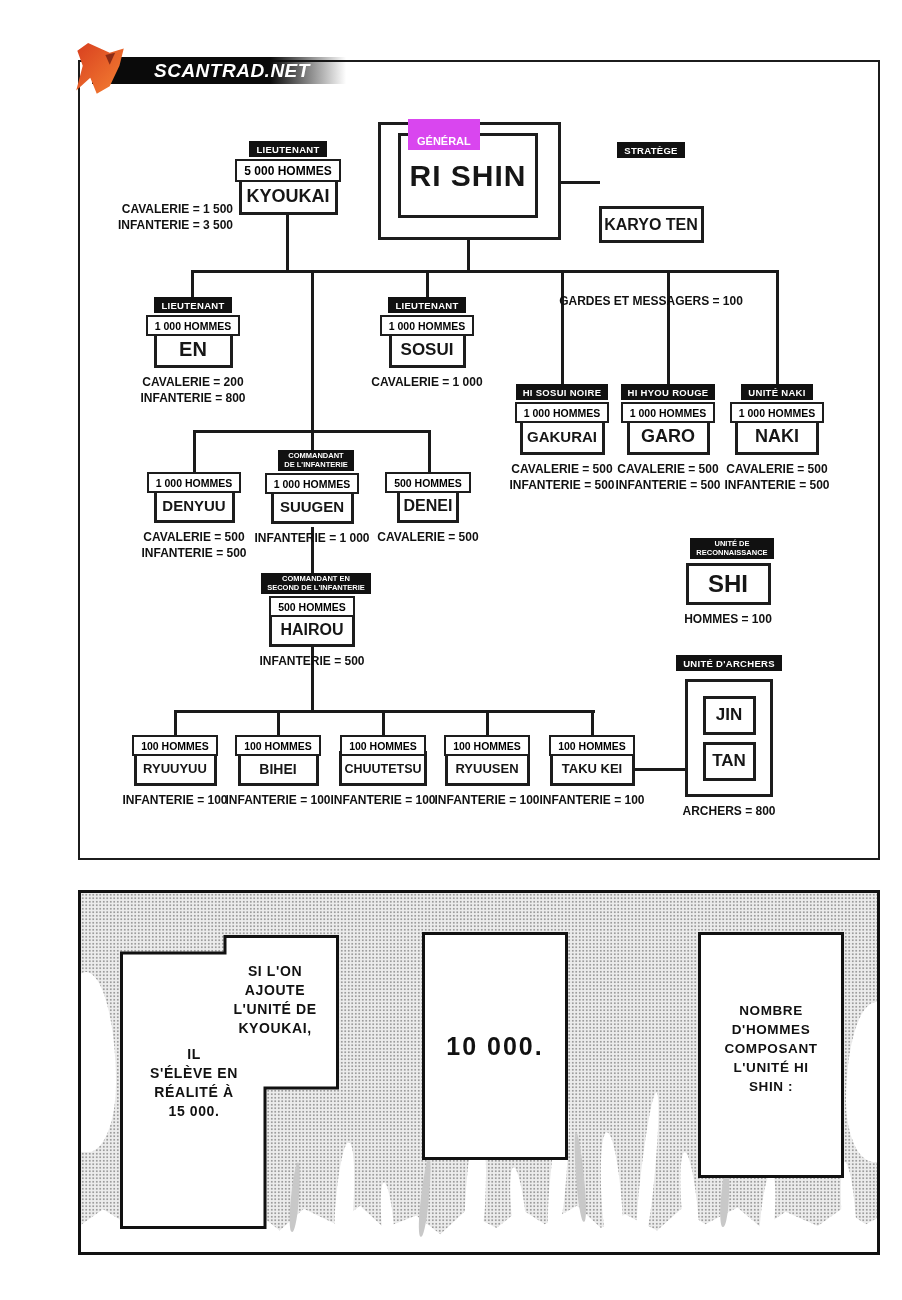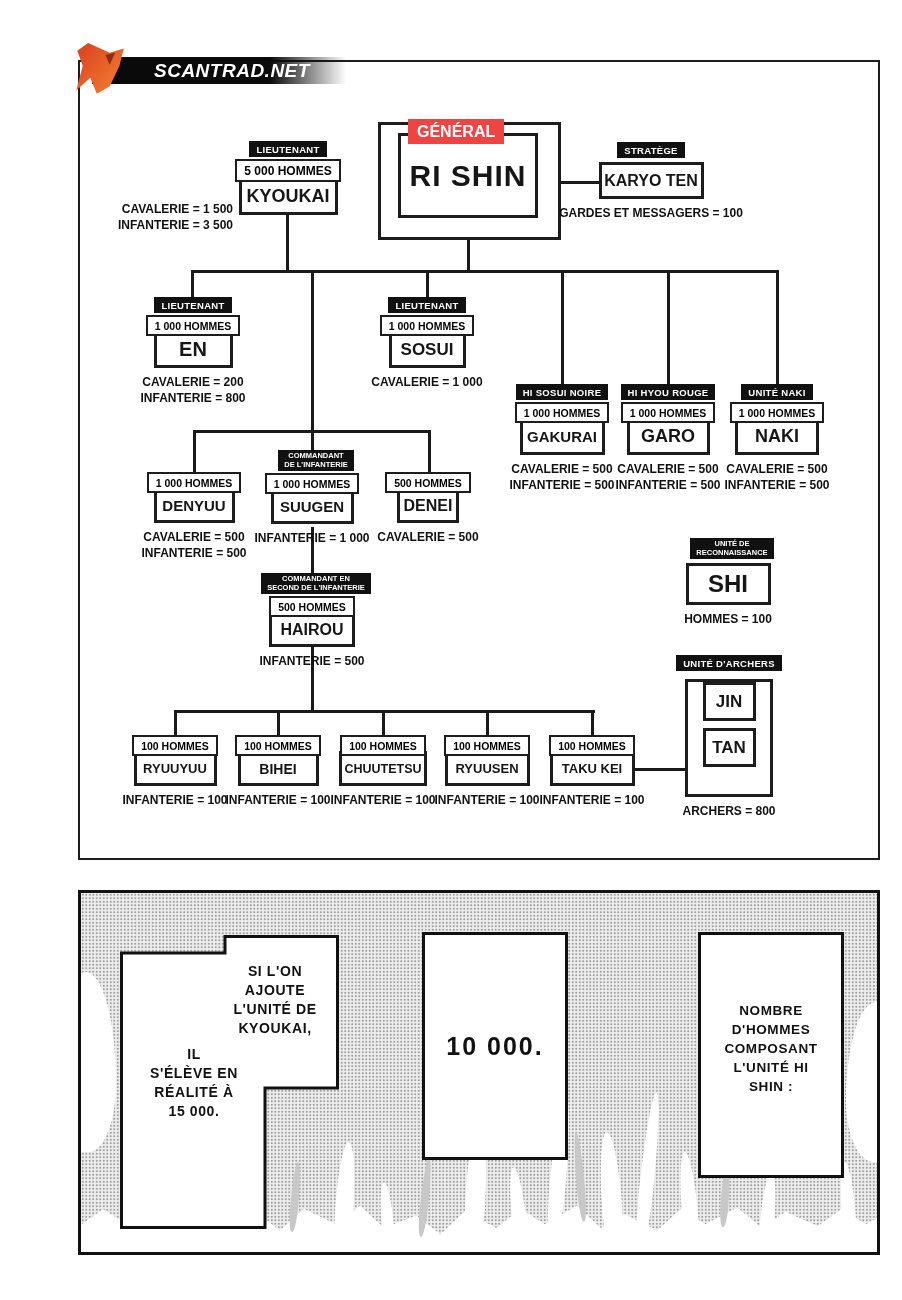--- a/index.html
+++ b/index.html
@@ -29,50 +29,50 @@
   .tag2 { background:#111; color:#fff; font-weight:bold; font-size:7.5px; line-height:8.5px; padding:2px 6px; text-align:center; z-index:4;margin-left:8px; }
   .tag2 span { display:block; white-space:nowrap; }
   .hommes { background:#fff; border:2px solid #1d1d1d; font-weight:bold; font-size:10.5px; line-height:12px; padding:3px 7px 2px; margin-top:2px; white-space:nowrap; z-index:3; }
   .hommes.big { font-size:12px; line-height:14px; }
   .namebox { background:#fff; border:3px solid #1d1d1d; font-weight:bold; color:#161616; display:flex; align-items:center; justify-content:center; margin-top:-5px; z-index:2; white-space:nowrap; }
   .namebox.mt4 { margin-top:4px; }
   .stats { margin-top:7px; font-weight:bold; font-size:12px; line-height:15.5px; color:#111; text-align:center; white-space:nowrap; }
 
   
   .n-kyoukai  { left:213px; top:141px; }  .nb-kyoukai  { width:99px; height:38px; font-size:18px; }
-  .n-karyoten { left:576px; top:142px; }  .nb-karyoten { width:105px; height:37px; font-size:16px; }
+  .n-karyoten { left:576px; top:142px;gap:44px; }  .nb-karyoten { width:105px; height:37px; font-size:16px; }
   .n-en       { left:118px; top:297px; }  .nb-en       { width:79px; height:37px; font-size:20px; }
   .n-sosui    { left:352px; top:297px; }  .nb-sosui    { width:77px; height:37px; font-size:17px; }
   .n-gakurai  { left:487px; top:384px; }  .nb-gakurai  { width:85px; height:37px; font-size:15px; }
   .n-garo     { left:593px; top:384px; }  .nb-garo     { width:83px; height:37px; font-size:18px; }
   .n-naki     { left:702px; top:384px; }  .nb-naki     { width:84px; height:37px; font-size:18px; }
   .n-denyuu   { left:119px; top:470px; }  .nb-denyuu   { width:81px; height:35px; font-size:15px; }
   .n-suugen   { left:237px; top:450px; }  .nb-suugen   { width:83px; height:35px; font-size:15px; }
   .n-denei    { left:353px; top:470px; }  .nb-denei    { width:62px; height:35px; font-size:16px; }
   .n-shi      { left:653px; top:538px; }  .nb-shi      { width:85px; height:42px; font-size:24px; }
   .n-hairou   { left:237px; top:573px; }  .nb-hairou   { width:86px; height:35px; font-size:16px; }
   .n-ryuuyuu  { left:100px; top:733px; }  .nb-ryuuyuu  { width:83px; height:35px; font-size:13px; }
   .n-bihei    { left:203px; top:733px; }  .nb-bihei    { width:81px; height:35px; font-size:14px; }
   .n-chuutetsu{ left:308px; top:733px; }  .nb-chuutetsu{ width:88px; height:35px; font-size:12.5px; }
   .n-ryuusen  { left:412px; top:733px; }  .nb-ryuusen  { width:85px; height:35px; font-size:13px; }
   .n-takukei  { left:517px; top:733px; }  .nb-takukei  { width:85px; height:35px; font-size:13px; }
 
   
   .rishin-outer { position:absolute; left:378px; top:122px; width:183px; height:118px; border:3px solid #1d1d1d; background:#fff; z-index:2; }
   .rishin-inner { position:absolute; left:17px; top:8px; width:140px; height:85px; border:3px solid #1d1d1d; background:#fff;
     display:flex; align-items:center; justify-content:center; font-weight:bold; font-size:30px; letter-spacing:1px; color:#161616; }
-  .rishin-tag { position:absolute; left:27px; top:-6px; background:#ef4444; color:#fff; font-weight:bold; font-size:16px; padding:4px 9px 3px; z-index:5; }
+  .rishin-tag { position:absolute; left:27px; top:-6px; background:#d946ef; color:#fff; font-weight:bold; font-size:11px; padding:16px 9px 3px; z-index:5; }
 
   
   .kyoukai-stats { position:absolute; left:108px; top:176px; width:125px; text-align:right; font-weight:bold; font-size:12px; line-height:15.5px; color:#111; z-index:2; white-space:nowrap;margin-top:26px; }
 
   
   .n-archers { left:654px; top:655px; }
   .archers-box { margin-top:8px; width:88px; height:118px; border:3px solid #1d1d1d; background:#fff;
-    display:flex; flex-direction:column; align-items:center; gap:7px; z-index:2; }
+    display:flex; flex-direction:column; align-items:center; justify-content:center; gap:7px; z-index:2; }
   .member-box { width:53px; height:39px; border:3px solid #1d1d1d; background:#fff; display:flex; align-items:center; justify-content:center; font-weight:bold; font-size:17px; color:#161616; }
 
   
   .wisp { position:absolute; border-radius:50% 50% 46% 46% / 62% 62% 38% 38%; z-index:1; }
   .flame-base { position:absolute; left:-2px; bottom:-2px; width:803px; height:62px; background:#fff; z-index:1;
     clip-path:polygon(0 55%,3% 28%,6% 52%,9% 18%,12% 48%,15% 26%,18% 58%,22% 32%,25% 62%,28% 27%,32% 52%,35% 22%,38% 58%,42% 38%,45% 68%,48% 32%,52% 58%,55% 27%,58% 52%,62% 22%,65% 58%,68% 36%,72% 62%,75% 27%,78% 52%,82% 25%,85% 58%,88% 32%,92% 55%,95% 27%,98% 52%,100% 38%,100% 100%,0 100%); }
 
   .bubble1 { position:absolute; left:39px; top:42px; width:219px; height:294px; z-index:3; }
   .bubble1 svg { position:absolute; left:0; top:0; }
   .speech { position:absolute; font-weight:bold; color:#111; text-align:center; font-size:14px; line-height:19px; letter-spacing:0.6px; z-index:4; }

